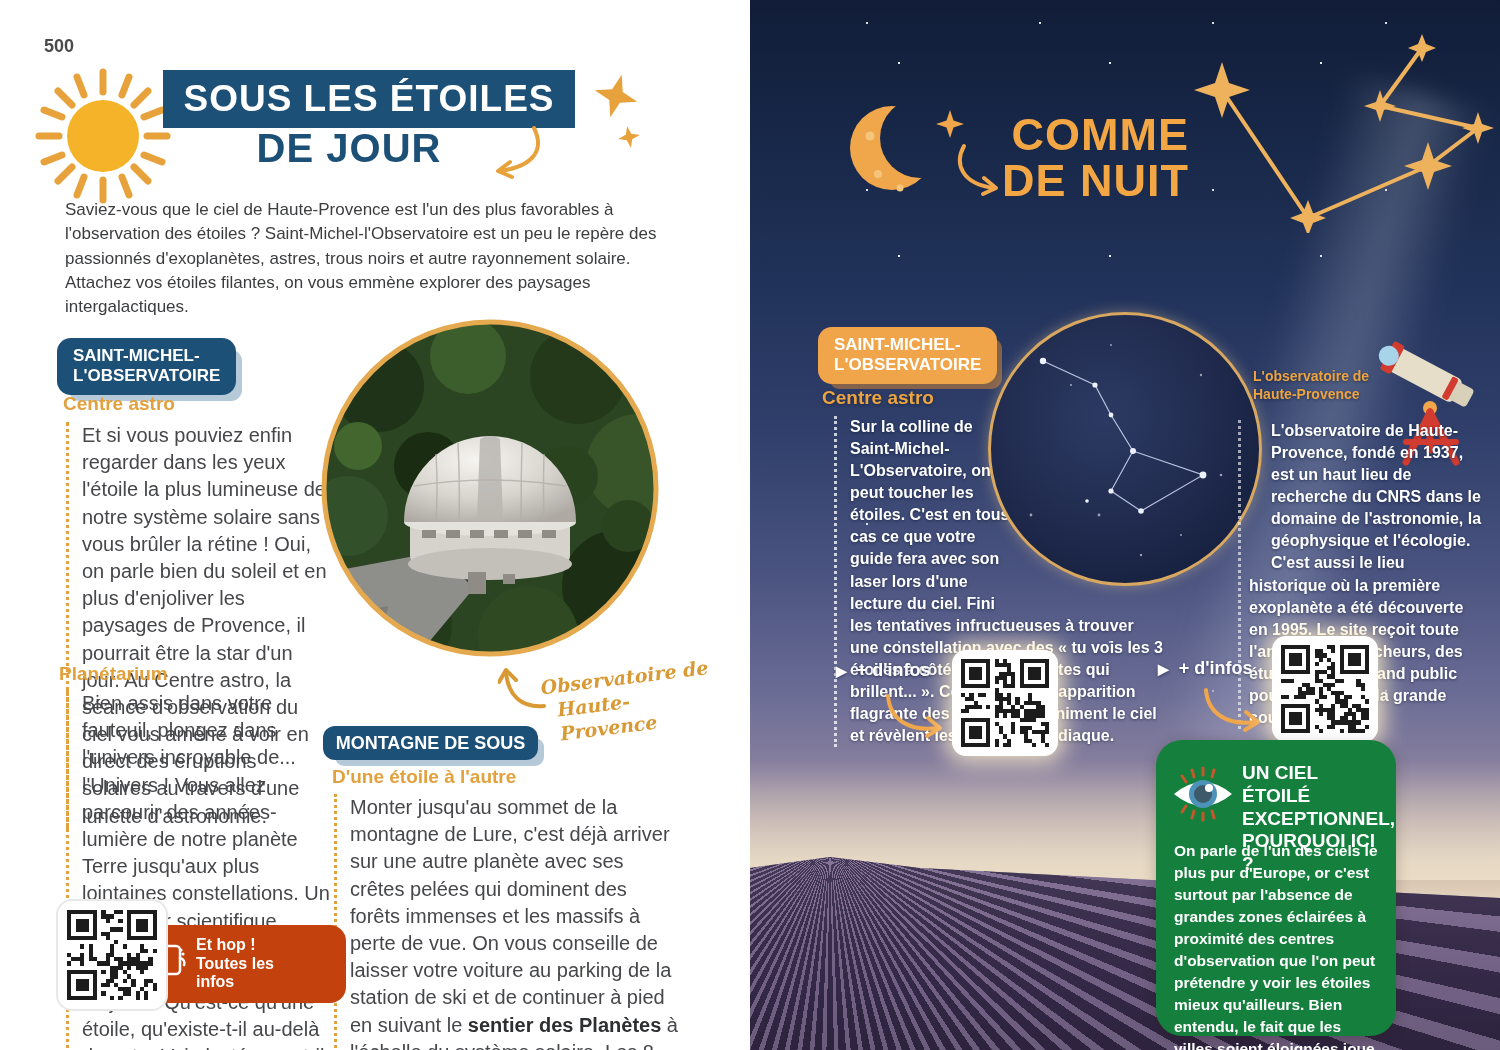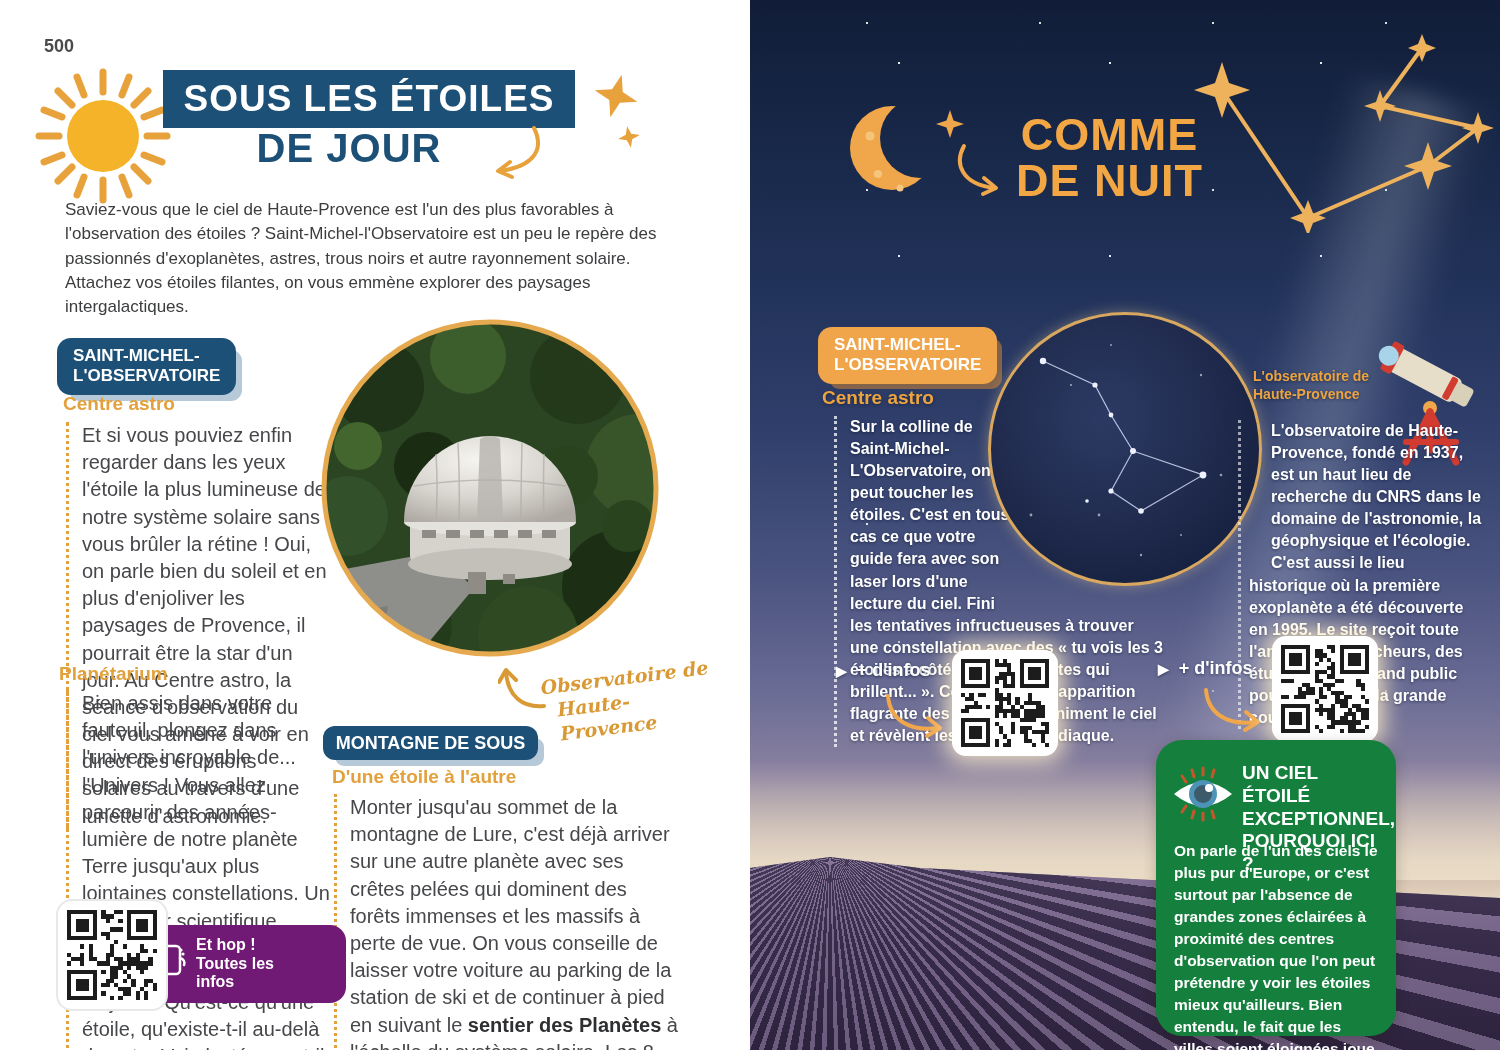--- a/index.html
+++ b/index.html
@@ -35,21 +35,21 @@
   #p-lure{left:334px;top:794px;width:330px;}
 
   
   #photo-circle{left:318px;top:316px;width:344px;height:344px;}
   #caption{left:543px;top:666px;width:170px;color:#d99a35;font-size:19px;font-weight:bold;
            font-style:italic;font-family:"DejaVu Serif",serif;transform:rotate(-7deg);line-height:1.25;}
 
   
   .qr-card{background:#fff;border-radius:14px;padding:7px;}
   #qr-left{left:58px;top:901px;width:94px;height:94px;box-shadow:0 0 0 2px #e8e8e8;}
-  #ethop{left:92px;top:925px;width:192px;height:78px;background:#701a75;border-radius:16px;
+  #ethop{left:92px;top:925px;width:192px;height:78px;background:#c2410c;border-radius:16px;
          display:flex;align-items:center;gap:8px;padding-left:62px;}
   #ethop .lbl{color:#fff;font-weight:bold;font-size:16px;line-height:1.15;}
 
   
   #night{left:750px;top:0;width:750px;height:1050px;overflow:hidden;
     background:linear-gradient(180deg,#111d38 0%,#182849 14%,#22335b 28%,#31406c 42%,
                #4b5480 55%,#6a6c95 66%,#8b82a0 74%,#b3a2a8 80%,#d9c6b4 84%,#ecdfc8 87%,#e9dcc9 90%);}
   .starlayer{left:0;top:0;width:750px;height:900px;pointer-events:none;
     -webkit-mask-image:linear-gradient(180deg,#000 0 62%,transparent 92%);
     mask-image:linear-gradient(180deg,#000 0 62%,transparent 92%);}
@@ -70,21 +70,21 @@
     background:linear-gradient(90deg,transparent,rgba(236,240,255,.14) 35%,rgba(236,240,255,.2) 55%,transparent);
     filter:blur(10px);}
   #horizon-glow{left:0;top:760px;width:750px;height:120px;
     background:linear-gradient(180deg,rgba(236,223,200,0),rgba(236,223,200,.85) 85%);}
   #field{left:0;top:852px;width:750px;height:198px;
     clip-path:polygon(0 16px,80px 5px,170px 16px,100% 46px,100% 100%,0 100%);
     background:
       repeating-conic-gradient(from 96deg at 80px -6px,rgba(160,138,178,.5) 0deg 1.3deg,rgba(38,28,56,.55) 1.3deg 3.4deg),
       linear-gradient(180deg,#6e5f82 0%,#4d3f60 45%,#352b46 100%);}
 
-  #title-night{left:1002px;top:112px;width:215px;text-align:center;color:#f2a744;
+  #title-night{left:974px;top:112px;width:215px;text-align:right;color:#f2a744;
                font-weight:bold;font-size:45px;line-height:1.02;letter-spacing:1px;}
   #badge-smo-night{left:818px;top:327px;padding:8px 16px;font-size:17px;line-height:1.2;
        background:#f0a54a;color:#fff;font-weight:bold;border-radius:14px;
        box-shadow:8px 8px 0 -3px rgba(222,140,50,.5);}
   .gold-h-n{font-size:19px;font-weight:bold;color:#eda43e;text-shadow:0 1px 3px rgba(10,20,50,.5);}
   #h-centre-n{left:822px;top:387px;}
   #h-ohp{left:1253px;top:368px;line-height:1.25;font-size:14px;}
   .night-p{color:#fff;font-weight:bold;font-size:16px;line-height:1.38;
            text-shadow:0 1px 3px rgba(10,20,50,.55);}
   #p-night1{left:834px;top:416px;width:315px;border-left:3px dotted rgba(255,255,255,.75);padding-left:13px;}

